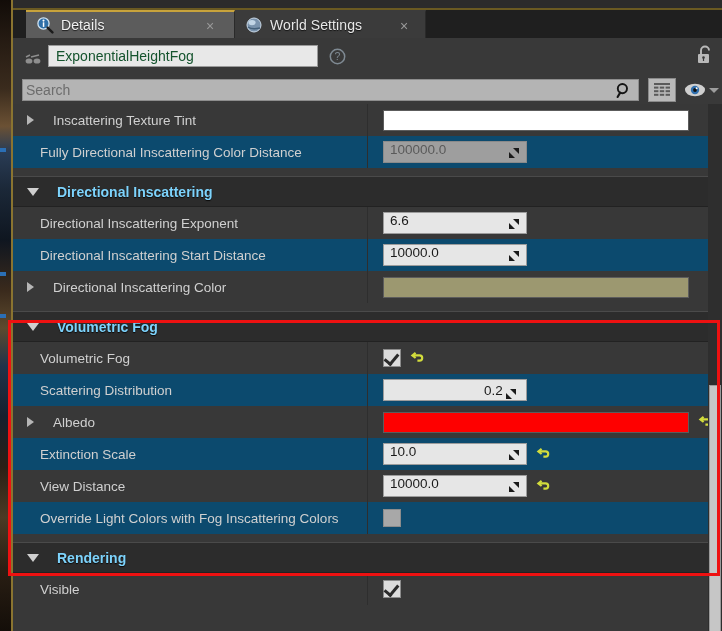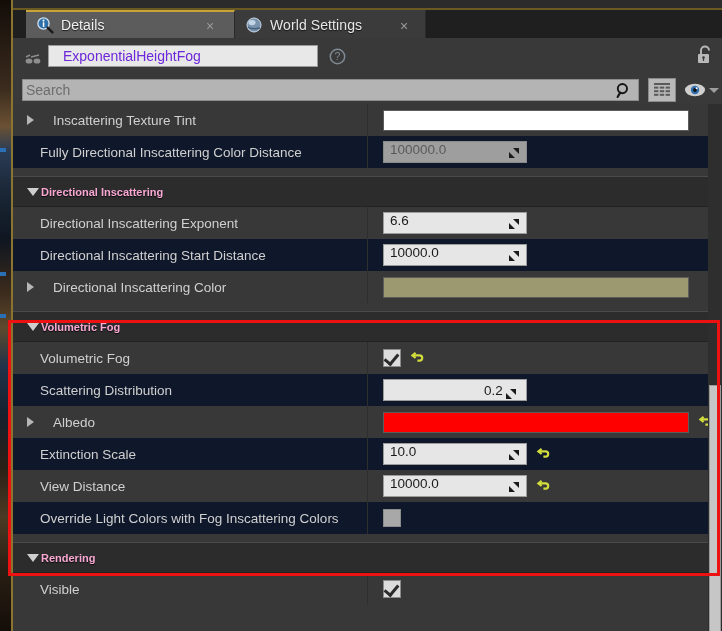--- a/index.html
+++ b/index.html
@@ -40,21 +40,21 @@
   .tab-details .tab-close{left:180px;}
   .tab-world .tab-close{left:165px;}
   .tabbar-rest{position:absolute;left:413px;top:0;width:309px;height:28px;background:#1f1f1f;}
 
   
   .namerow{position:absolute;left:13px;top:38px;width:709px;height:34px;background:#393939;}
   .pin-icon{position:absolute;left:22px;top:52px;width:22px;height:12px;}
   .name-field{position:absolute;left:48px;top:45px;width:270px;height:22px;
     background:#e8e8e8;border:1px solid #9a9a9a;box-sizing:border-box;
     display:flex;align-items:center;padding-left:7px;}
-  .name-field span{font-size:14px;color:#6d28d9;margin-left:7px;}
+  .name-field span{font-size:14px;color:#14532d;}
   .help-icon{position:absolute;left:329px;top:48px;width:17px;height:17px;}
   .lock-icon{position:absolute;left:696px;top:44px;width:20px;height:22px;}
 
   
   .searchrow{position:absolute;left:13px;top:72px;width:709px;height:32px;background:#393939;}
   .search-field{position:absolute;left:22px;top:79px;width:617px;height:22px;
     background:#b4b4b4;border:1px solid #8d8d8d;box-sizing:border-box;
     display:flex;align-items:center;padding-left:3px;}
   .search-field span{font-size:14px;color:#6d6d6d;}
   .search-mag{position:absolute;right:6px;top:2px;width:17px;height:17px;}
@@ -63,36 +63,36 @@
     display:flex;align-items:center;justify-content:center;}
   .eye-btn{position:absolute;left:684px;top:80px;width:22px;height:20px;}
   .eye-caret{position:absolute;left:709px;top:88px;width:0;height:0;
     border-left:5px solid transparent;border-right:5px solid transparent;
     border-top:5px solid #9d9d9d;}
 
   
   .proplist{position:absolute;left:13px;top:104px;width:709px;height:527px;
     background:#383838;overflow:hidden;}
   .row{position:relative;height:32px;display:flex;align-items:center;}
-  .row.alt{background:#0f172a;}
+  .row.alt{background:#0c4a6e;}
   .row.norm{background:#383838;}
   .row .label{position:absolute;left:27px;font-size:13.5px;color:#d0d0d0;
     white-space:nowrap;text-align:center;}
   .row .label.indent{left:40px;}
   .arrow-r{position:absolute;left:14px;width:0;height:0;
     border-top:5px solid transparent;border-bottom:5px solid transparent;
     border-left:7px solid #b6b6b6;}
   .splitter{position:absolute;left:354px;top:0;width:1px;height:32px;background:#2e2e2e;}
 
   
   .section{position:relative;height:29px;background:#2c2c2c;
     border-top:1px solid #4a4a4a;border-bottom:1px solid #222;
     display:flex;align-items:center;}
-  .section .stitle{position:absolute;left:28px;font-size:11px;font-weight:bold;
-    color:#f9a8d4;text-shadow:0 1px 1px rgba(0,0,0,.8);}
+  .section .stitle{position:absolute;left:44px;font-size:14px;font-weight:bold;
+    color:#7dd3fc;text-shadow:0 1px 1px rgba(0,0,0,.8);}
   .arrow-d{position:absolute;left:14px;width:0;height:0;
     border-left:6px solid transparent;border-right:6px solid transparent;
     border-top:8px solid #cfcfcf;}
   .section-gap{height:8px;background:#383838;}
 
   
   .val{position:absolute;left:370px;display:flex;align-items:center;}
   .numfield{width:144px;height:22px;background:#e6e6e6;border:1px solid #9c9c9c;
     box-sizing:border-box;display:flex;align-items:flex-start;position:relative;}
   .numfield.disabled{background:#9e9e9e;border-color:#8a8a8a;}

